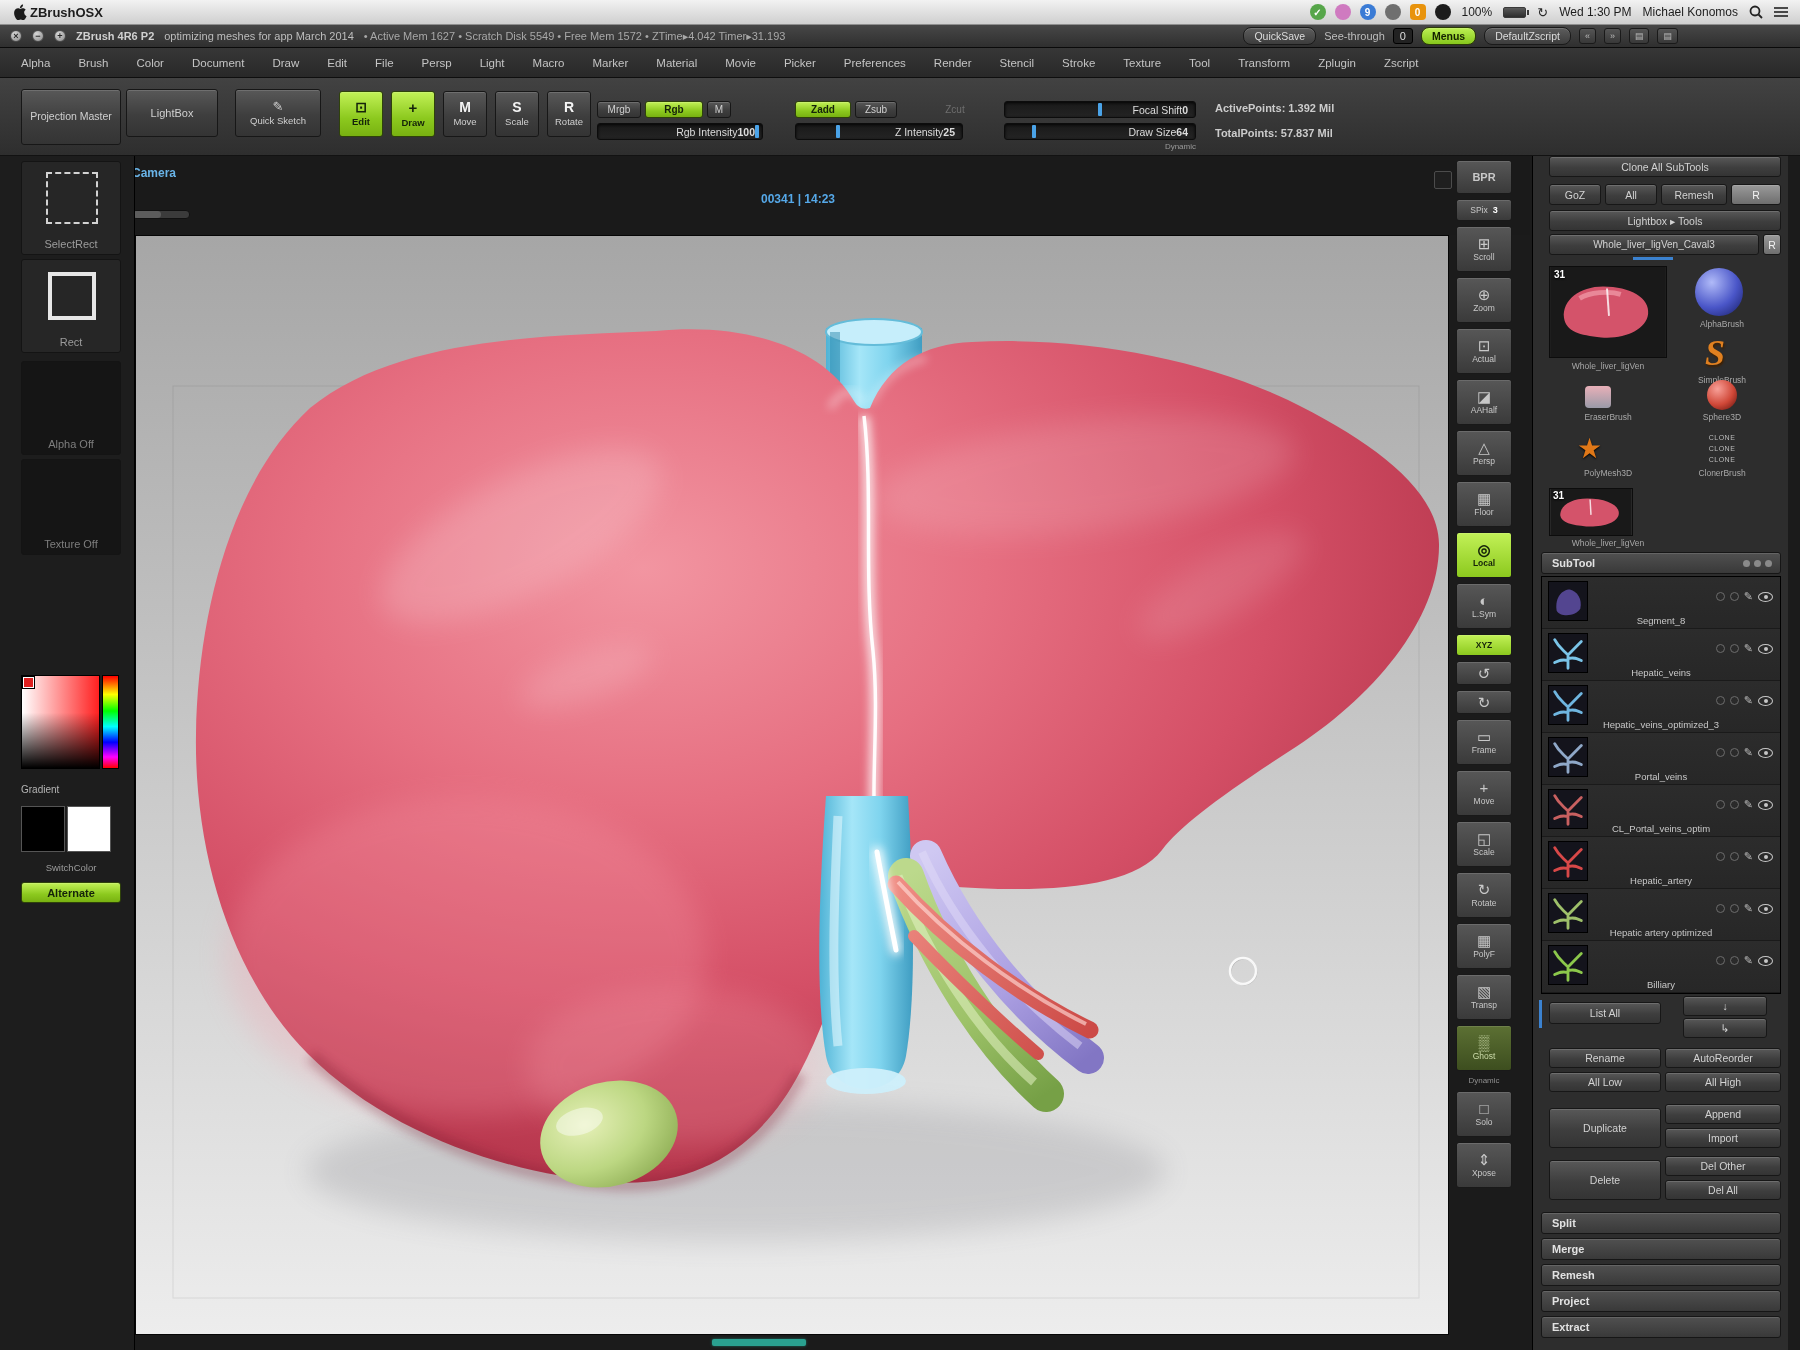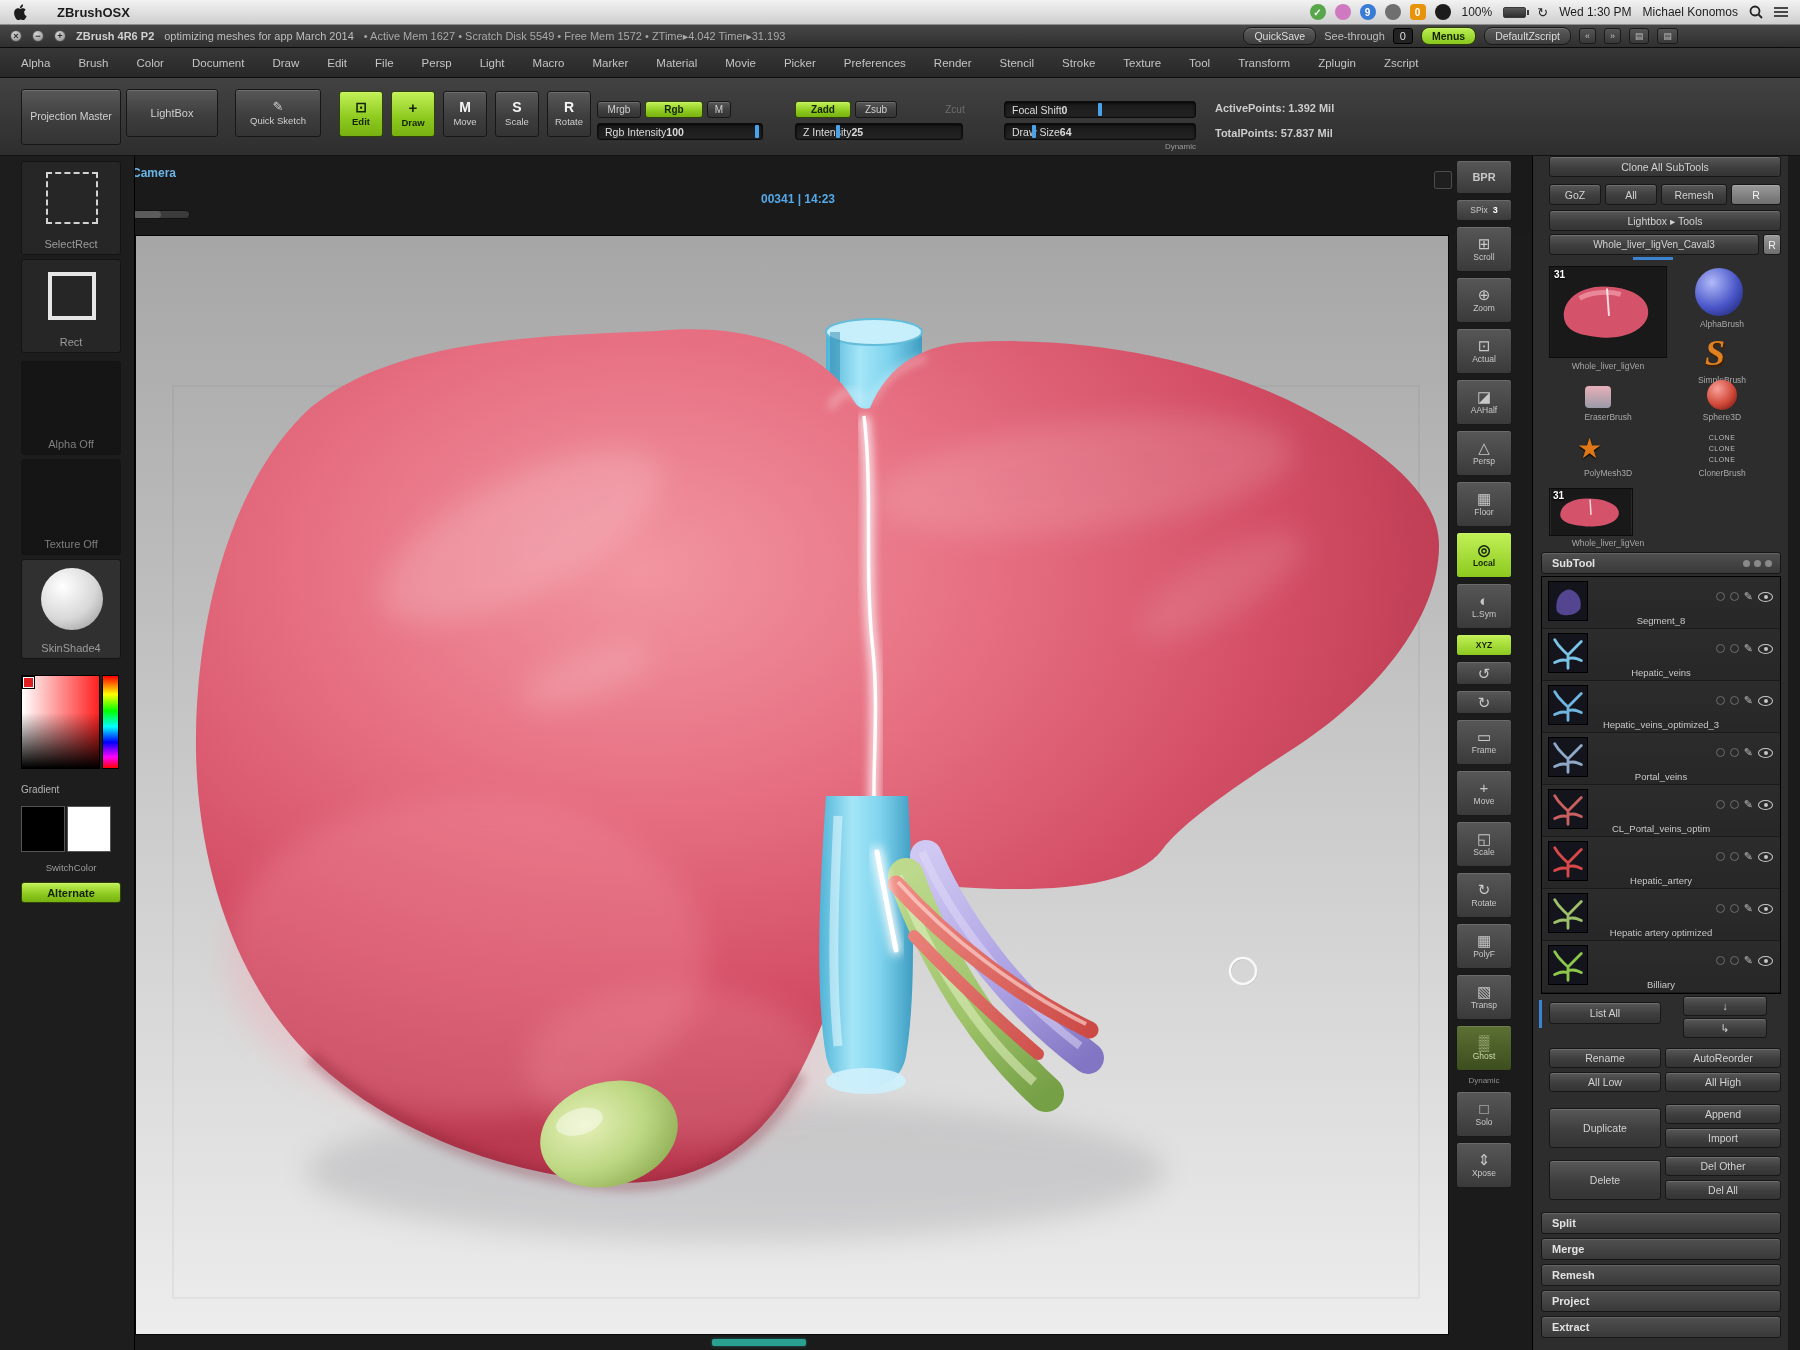--- a/index.html
+++ b/index.html
@@ -1,21 +1,21 @@
 <!DOCTYPE html>
 <html><head>
 <meta charset="utf-8">
 <style>
 *{margin:0;padding:0;box-sizing:border-box;cursor:default}
 html,body{width:1800px;height:1350px;background:#101010;font-family:"Liberation Sans",sans-serif;overflow:hidden}
 #root{position:absolute;left:0;top:0;width:1800px;height:1350px;background:#1b1b1b;overflow:hidden}
 .abs{position:absolute}
 
 #macbar{position:absolute;left:0;top:0;width:1800px;height:25px;background:linear-gradient(#f2f2f2,#cfcfcf);border-bottom:1px solid #8e8e8e;display:flex;align-items:center;color:#1c1c1c;font-size:13px;z-index:50}
-.mac-left{display:flex;align-items:center;gap:29px;padding-left:14px;font-weight:bold}
+.mac-left{display:flex;align-items:center;gap:2px;padding-left:14px;font-weight:bold}
 .mac-right{margin-left:auto;display:flex;align-items:center;gap:11px;padding-right:12px;font-size:12px}
 .mi{width:16px;height:16px;display:inline-flex;align-items:center;justify-content:center;font-size:10px;font-weight:bold;border-radius:4px}
 .batt{width:23px;height:11px;border:1px solid #3a3a3a;border-radius:2px;position:relative;background:linear-gradient(#5a5a5a,#2e2e2e)}
 .batt:after{content:"";position:absolute;right:-4px;top:2px;width:2px;height:5px;background:#3a3a3a}
 .mac-glyph{color:#2a2a2a;font-size:13px}
 
 #titlebar{position:absolute;left:0;top:25px;width:1800px;height:23px;background:linear-gradient(#474747,#2f2f2f);border-bottom:1px solid #0a0a0a;display:flex;align-items:center;gap:10px;padding:0 10px;color:#bdbdbd;font-size:11px;z-index:49}
 .wbtn{width:12px;height:12px;border-radius:50%;background:radial-gradient(circle at 35% 30%,#d6d6d6,#8a8a8a);border:1px solid #4a4a4a;color:#262626;font-size:9px;line-height:10px;text-align:center;font-weight:bold}
 .tb-right{margin-left:auto;display:flex;align-items:center;gap:8px;padding-right:112px}
 .pill{background:linear-gradient(#5d5d5d,#3c3c3c);border:1px solid #1a1a1a;border-radius:8px;padding:2px 10px;color:#ddd;box-shadow:inset 0 1px 0 rgba(255,255,255,.15);font-size:10.5px;white-space:nowrap}
@@ -25,21 +25,21 @@
 
 #menurow{position:absolute;left:0;top:48px;width:1800px;height:30px;background:linear-gradient(#373737,#282828);border-bottom:1px solid #0e0e0e;display:flex;align-items:center;gap:28px;padding-left:21px;font-size:11.5px;color:#c4c4c4;z-index:48}
 
 #shelf{position:absolute;left:0;top:78px;width:1800px;height:78px;background:linear-gradient(#424242,#2e2e2e);border-bottom:1px solid #121212;z-index:47}
 .zbtn{background:linear-gradient(#585858,#3e3e3e 55%,#343434);border:1px solid #171717;border-radius:3px;color:#d0d0d0;box-shadow:inset 0 1px 0 rgba(255,255,255,.14);display:flex;align-items:center;justify-content:center;text-align:center;font-size:11px;position:absolute}
 .zbtn.green{background:linear-gradient(#c2f157,#8cc91e 60%,#78b111);color:#15230a;font-weight:bold;border-color:#2f420a}
 .zbtn.dim{background:none;border:none;box-shadow:none;color:#6e6e6e}
 .btncol{flex-direction:column;line-height:1.1;gap:2px}
 .keycap{font-weight:bold;color:#f5f5f5;font-size:14px}
 .minilabel{font-size:9.5px}
-.slider{position:absolute;background:linear-gradient(#191919,#242424);border:1px solid #0c0c0c;border-radius:3px;box-shadow:inset 0 1px 3px rgba(0,0,0,.85);display:flex;align-items:center;justify-content:flex-start;padding:0 7px;color:#dcdcdc;font-size:10.5px;overflow:hidden}
+.slider{position:absolute;background:linear-gradient(#191919,#242424);border:1px solid #0c0c0c;border-radius:3px;box-shadow:inset 0 1px 3px rgba(0,0,0,.85);display:flex;align-items:center;justify-content:flex-end;padding:0 7px;color:#dcdcdc;font-size:10.5px;overflow:hidden}
 .sl-handle{position:absolute;top:1px;bottom:1px;width:4px;background:#4aa3e8;border-radius:1px}
 .stat{position:absolute;color:#cccccc;font-size:11px;font-weight:bold;white-space:nowrap}
 
 #track{position:absolute;left:238px;top:170px;width:1192px;height:20px;background:linear-gradient(#111,#1d1d1d);border:1px solid #000;background-image:repeating-linear-gradient(90deg,#2f2f2f 0 1px,transparent 1px 9px)}
 .tl-circle{position:absolute;top:50%;width:12px;height:12px;margin:-6px 0 0 -6px;border:2px solid #8d8d8d;border-radius:50%}
 .tl-dot{position:absolute;top:50%;width:10px;height:10px;margin:-5px 0 0 -5px;background:#4aa3e8;border-radius:50%;box-shadow:0 0 6px #4aa3e8}
 .tl-playhead{position:absolute;top:-5px;width:3px;height:30px;margin-left:-1px;background:#5ab0f0}
 
 #lefttray{position:absolute;left:0;top:156px;width:135px;height:1194px;background:#1d1d1d;border-right:1px solid #000}
 .well{background:#262626;border:1px solid #141414;border-radius:3px;position:absolute}
@@ -293,24 +293,20 @@
     </div>
     <div class="well" style="left:21px;top:103px;width:100px;height:94px">
       <div class="abs" style="left:26px;top:12px;width:48px;height:48px;border:4px solid #e6e6e6"></div>
       <span class="tray-label">Rect</span>
     </div>
     <div class="well" style="left:21px;top:205px;width:100px;height:94px;background:#151515">
       <span class="tray-label" style="color:#7e7e7e">Alpha  Off</span>
     </div>
     <div class="well" style="left:21px;top:303px;width:100px;height:96px;background:#151515">
       <span class="tray-label" style="color:#7e7e7e">Texture  Off</span>
-    </div>
-    <div class="well" style="left:21px;top:403px;width:100px;height:100px;background:#303030">
-      <div class="abs" style="left:19px;top:8px;width:62px;height:62px;border-radius:50%;background:radial-gradient(circle at 35% 30%,#ffffff,#d8d8d8 55%,#8f8f8f)"></div>
-      <span class="tray-label">SkinShade4</span>
     </div>
 
     <div class="abs" style="left:21px;top:519px;width:79px;height:94px;border:1px solid #000;background:linear-gradient(to top, rgba(0,0,0,1), rgba(0,0,0,0) 60%),linear-gradient(to right,#ffffff,#ff2020)">
       <div class="abs" style="left:1px;top:1px;width:11px;height:11px;background:#e02020;border:1px solid #fff;outline:1px solid #000"></div>
     </div>
     <div class="abs" style="left:102px;top:519px;width:17px;height:94px;border:1px solid #000;background:linear-gradient(#ff0000,#ffff00 20%,#00ff00 38%,#00ffff 55%,#0000ff 72%,#ff00ff 88%,#ff0000)"></div>
     <span class="abs" style="left:21px;top:628px;font-size:10px;color:#b4b4b4">Gradient</span>
     <div class="abs" style="left:21px;top:650px;width:44px;height:46px;background:#000;border:1px solid #555"></div>
     <div class="abs" style="left:67px;top:650px;width:44px;height:46px;background:#fff;border:1px solid #555"></div>
     <span class="abs" style="left:21px;top:706px;width:100px;text-align:center;font-size:9.5px;color:#9c9c9c">SwitchColor</span>

